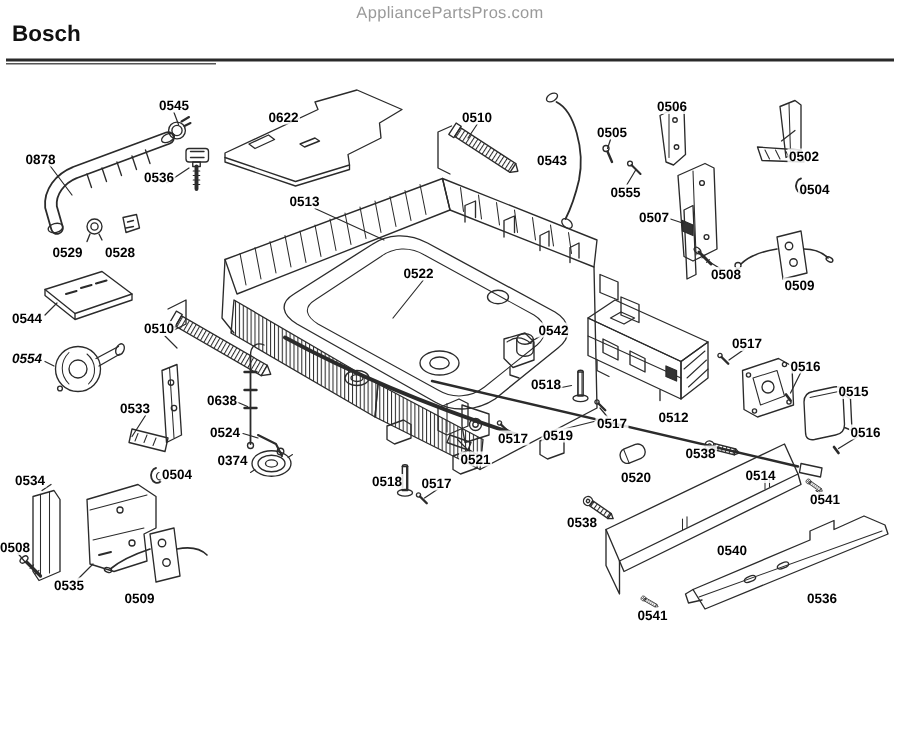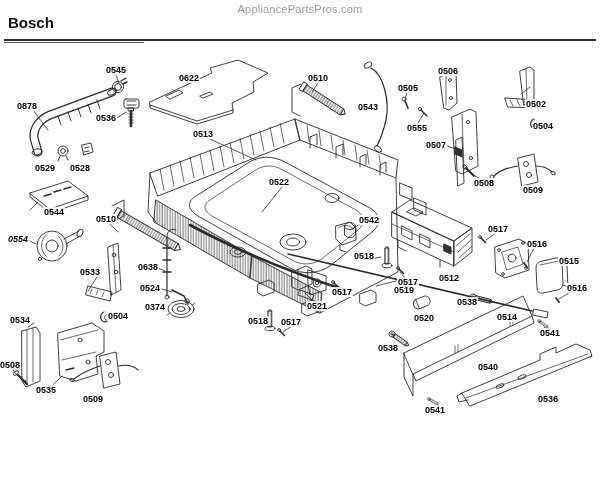--- a/index.html
+++ b/index.html
@@ -388,36 +388,36 @@
     <div class="callout" style="left: 106px; top: 118px;">0536</div>
     <div class="callout" style="left: 543px; top: 126px;">0504</div>
     <div class="callout" style="left: 417px; top: 128px;">0555</div>
     <div class="callout" style="left: 203px; top: 134px;">0513</div>
     <div class="callout" style="left: 436px; top: 145px;">0507</div>
     <div class="callout" style="left: 45px; top: 168px;">0529</div>
     <div class="callout" style="left: 80px; top: 168px;">0528</div>
     <div class="callout" style="left: 279px; top: 182px;">0522</div>
     <div class="callout" style="left: 484px; top: 183px;">0508</div>
     <div class="callout" style="left: 533px; top: 190px;">0509</div>
-    <div class="callout" style="left: 18px; top: 212px; margin-left: 36px;">0544</div>
+    <div class="callout" style="left: 18px; top: 212px;">0544</div>
     <div class="callout" style="left: 106px; top: 219px;">0510</div>
     <div class="callout" style="left: 369px; top: 220px;">0542</div>
     <div class="callout" style="left: 498px; top: 229px;">0517</div>
     <div class="callout" style="left: 18px; top: 239px; font-style: italic;">0554</div>
     <div class="callout" style="left: 537px; top: 244px;">0516</div>
     <div class="callout" style="left: 364px; top: 256px;">0518</div>
     <div class="callout" style="left: 569px; top: 261px;">0515</div>
     <div class="callout" style="left: 148px; top: 267px;">0638</div>
     <div class="callout" style="left: 90px; top: 272px;">0533</div>
     <div class="callout" style="left: 449px; top: 278px;">0512</div>
     <div class="callout" style="left: 507px; top: 281px; margin-top: 36px;">0514</div>
     <div class="callout" style="left: 408px; top: 282px;">0517</div>
     <div class="callout" style="left: 150px; top: 288px;">0524</div>
     <div class="callout" style="left: 577px; top: 288px;">0516</div>
-    <div class="callout" style="left: 372px; top: 290px; margin-left: 32px;">0519</div>
+    <div class="callout" style="left: 372px; top: 290px;">0519</div>
     <div class="callout" style="left: 342px; top: 292px;">0517</div>
     <div class="callout" style="left: 467px; top: 302px;">0538</div>
     <div class="callout" style="left: 317px; top: 306px;">0521</div>
     <div class="callout" style="left: 155px; top: 307px;">0374</div>
     <div class="callout" style="left: 118px; top: 316px;">0504</div>
     <div class="callout" style="left: 424px; top: 318px;">0520</div>
     <div class="callout" style="left: 20px; top: 320px;">0534</div>
     <div class="callout" style="left: 258px; top: 321px;">0518</div>
     <div class="callout" style="left: 291px; top: 322px;">0517</div>
     <div class="callout" style="left: 550px; top: 333px;">0541</div>

